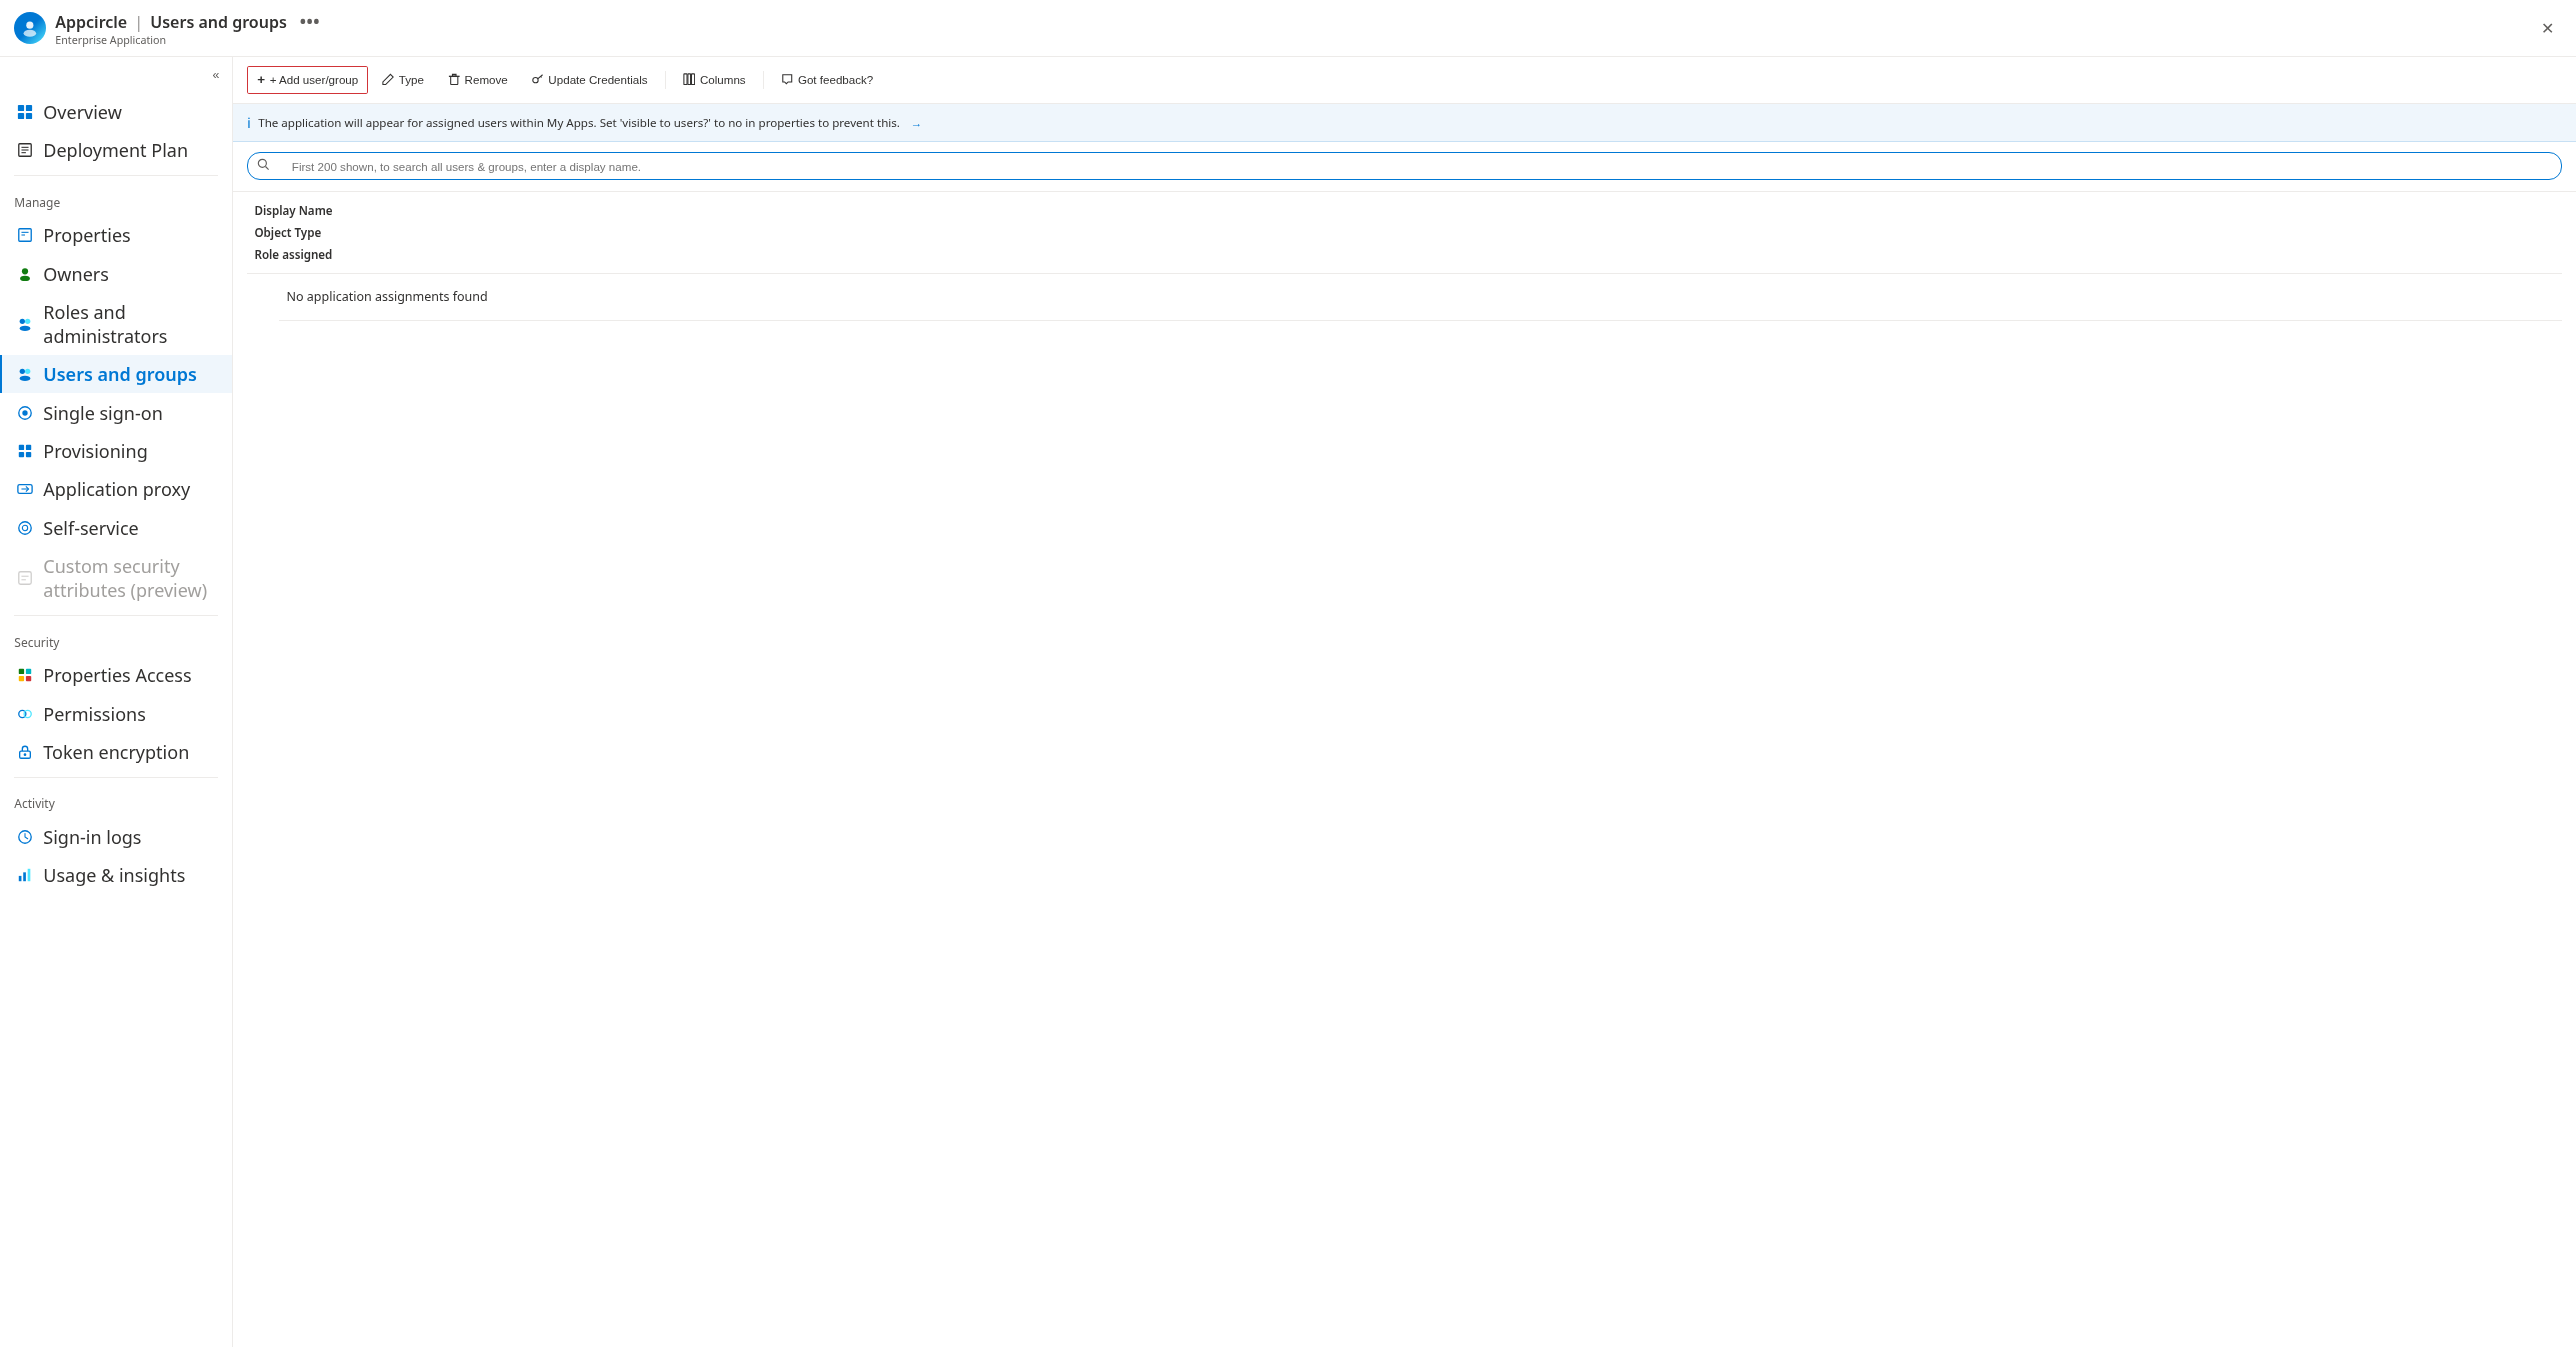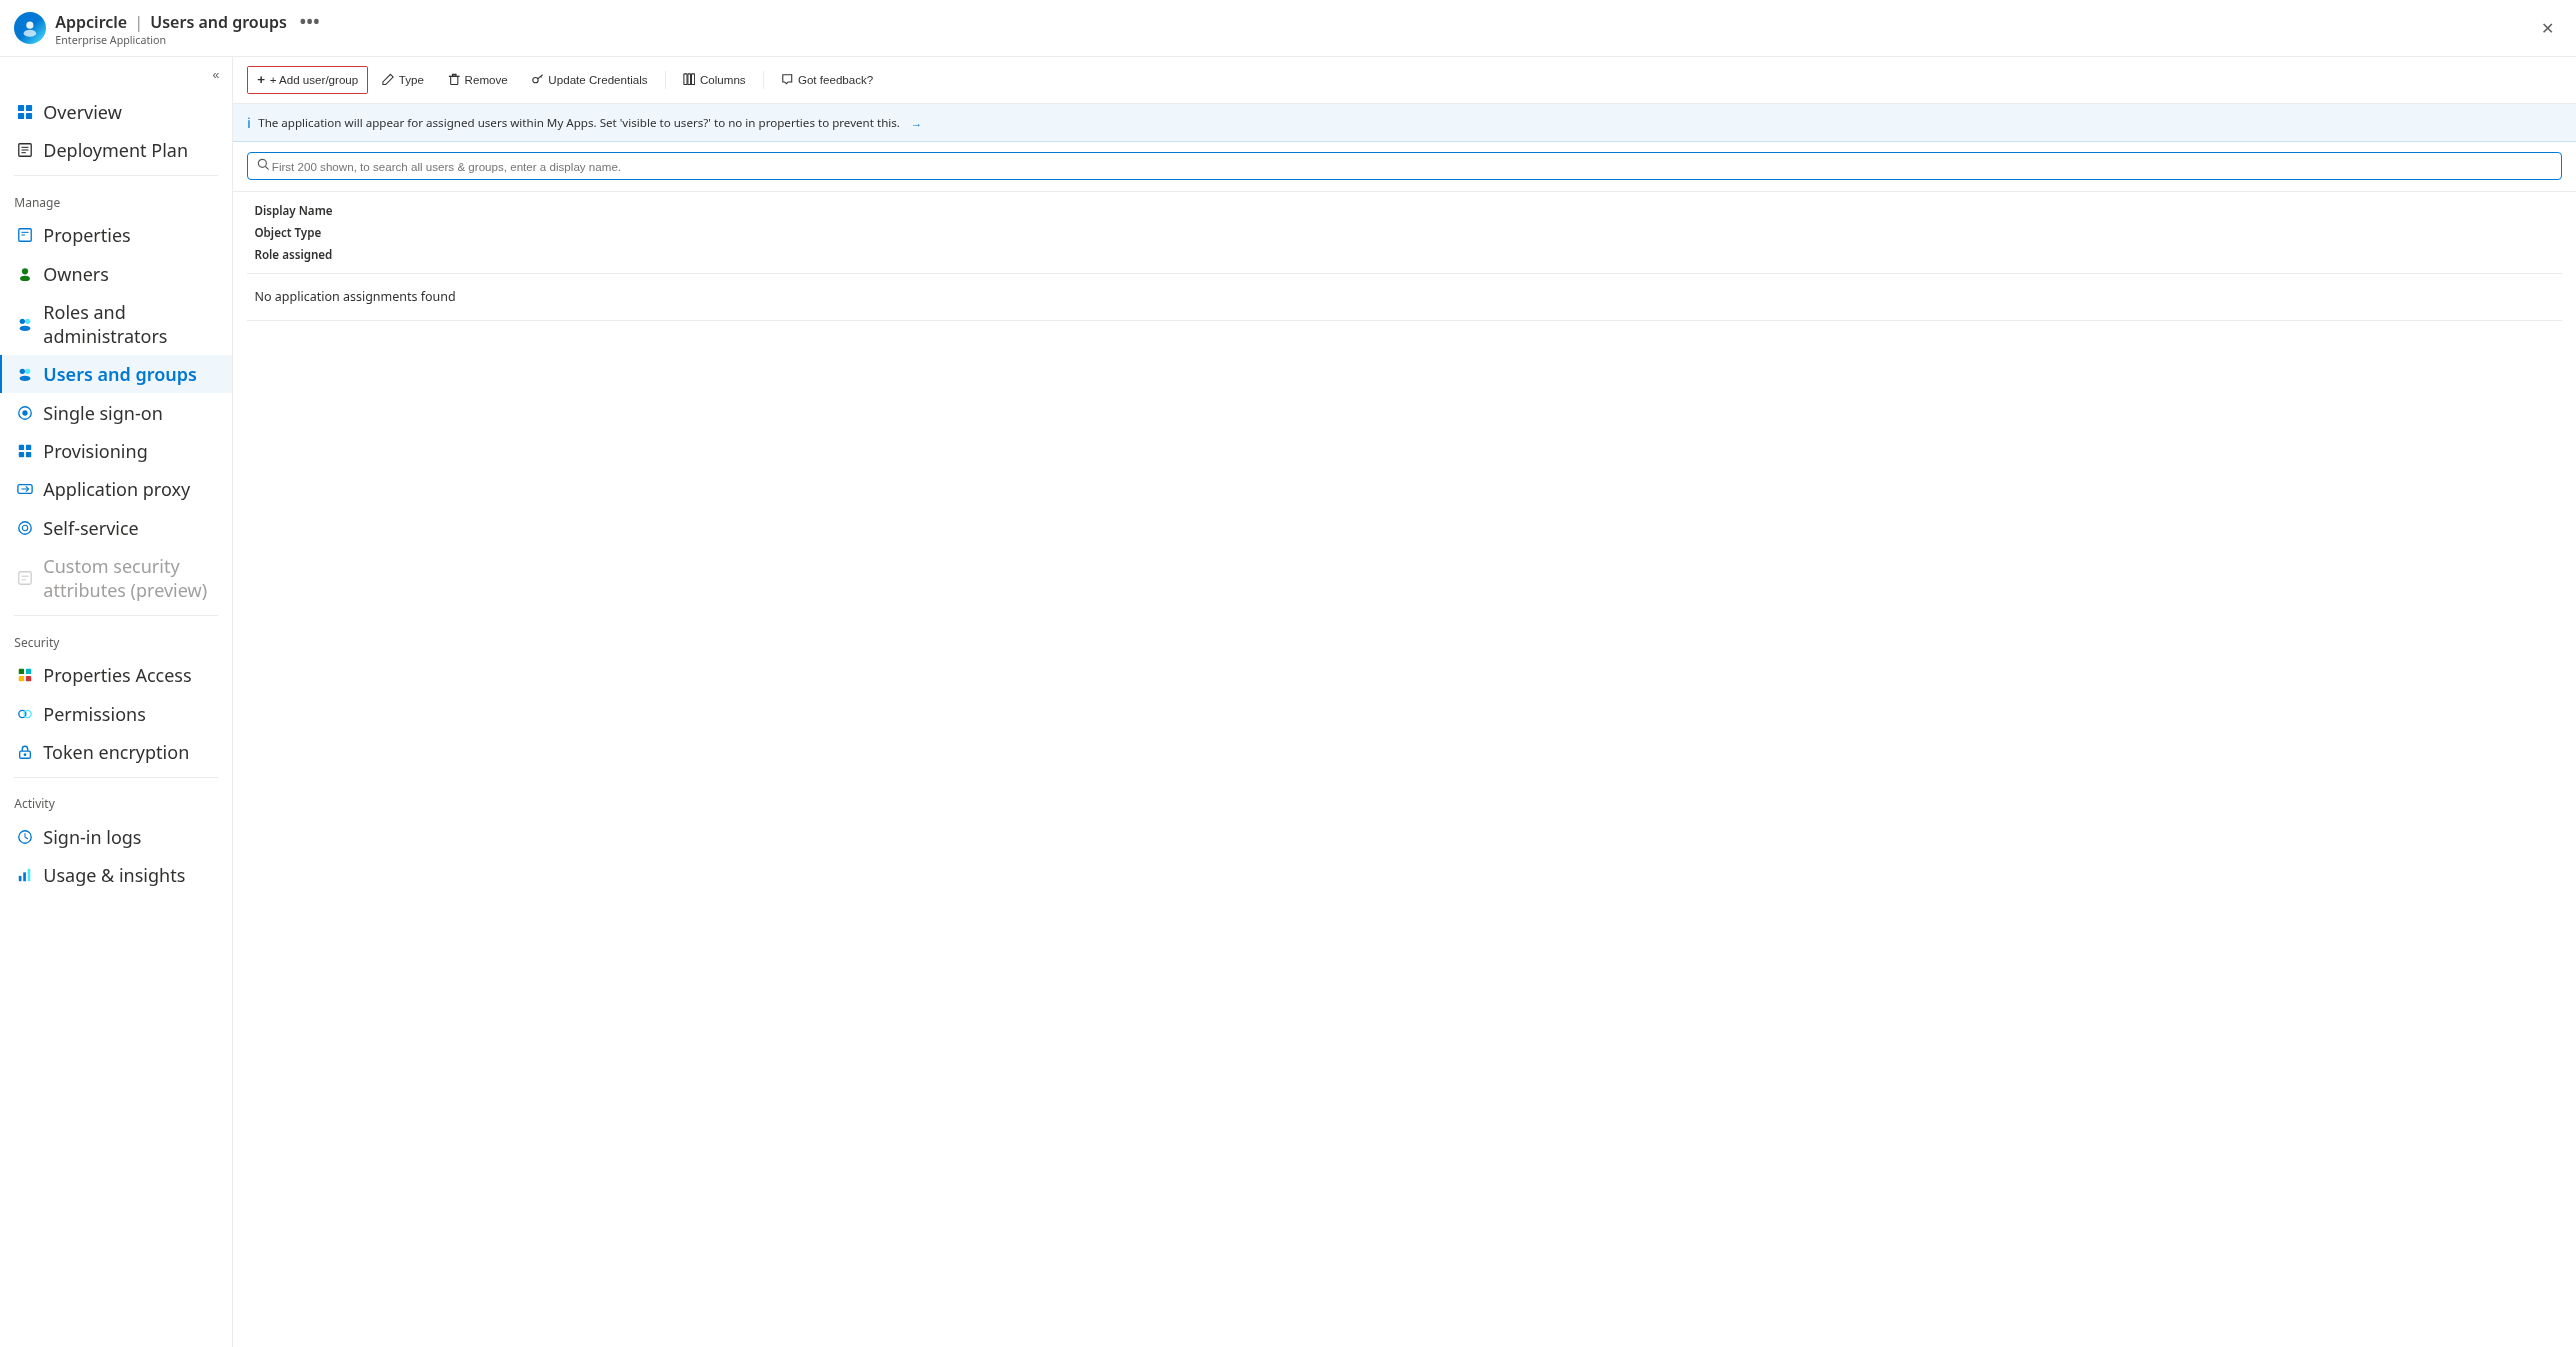--- a/index.html
+++ b/index.html
@@ -38,29 +38,29 @@
     .toolbar-btn.primary { border: 1.8px solid #d13438; color: #323130; }
     .toolbar-divider { width: 0.9px; height: 18px; background: #edebe9; margin: 0 3.6px; }
 
     
     .info-bar { display: flex; align-items: center; gap: 7.2px; padding: 9px 14.3px; background: #eff6fc; border-bottom: 0.9px solid #c7e0f4; font-size: 11.6px; color: #323130; }
     .info-icon { color: #0078d4; font-size: 14.3px; }
     .info-link { color: #0078d4; cursor: pointer; text-decoration: none; margin-left: 3.6px; }
 
     
     .search-bar-container { padding: 10.7px 14.3px; border-bottom: 0.9px solid #edebe9; }
-    .search-bar { display: flex; align-items: center; border: 1.3px solid #0078d4; border-radius: 4px; padding: 4.5px 9px; gap: 2px; }
+    .search-bar { display: flex; align-items: center; border: 1.3px solid #0078d4; border-radius: 13px; padding: 4.5px 9px; gap: 22px; }
     .search-bar input { border: none; outline: none; font-size: 11.6px; color: #323130; width: 100%; }
     .search-icon { color: #605e5c; }
 
     
     .table-container { padding: 0 14.3px; }
     .table-header { display: grid; grid-template-columns: 1fr; padding: 7.2px 0; border-bottom: 0.9px solid #edebe9; }
     .table-header-cell { font-size: 11.6px; font-weight: 600; color: #323130; padding: 3.6px 7.2px; }
-    .table-empty { padding: 14.3px 7.2px; font-size: 12.5px; color: #323130; border-bottom: 0.9px solid #edebe9; }
+    .table-empty { padding: 14.3px 7.2px; font-size: 12.5px; color: #323130; border-bottom: 0.9px solid #edebe9; margin-left: 32px; }
 
     
     .sidebar-item.disabled { color: #a19f9d; }
     .sidebar-item.disabled .icon { opacity: 0.5; }
   </style>
 </head>
 <body>
 
 <div class="header">
   <div class="header-left">

